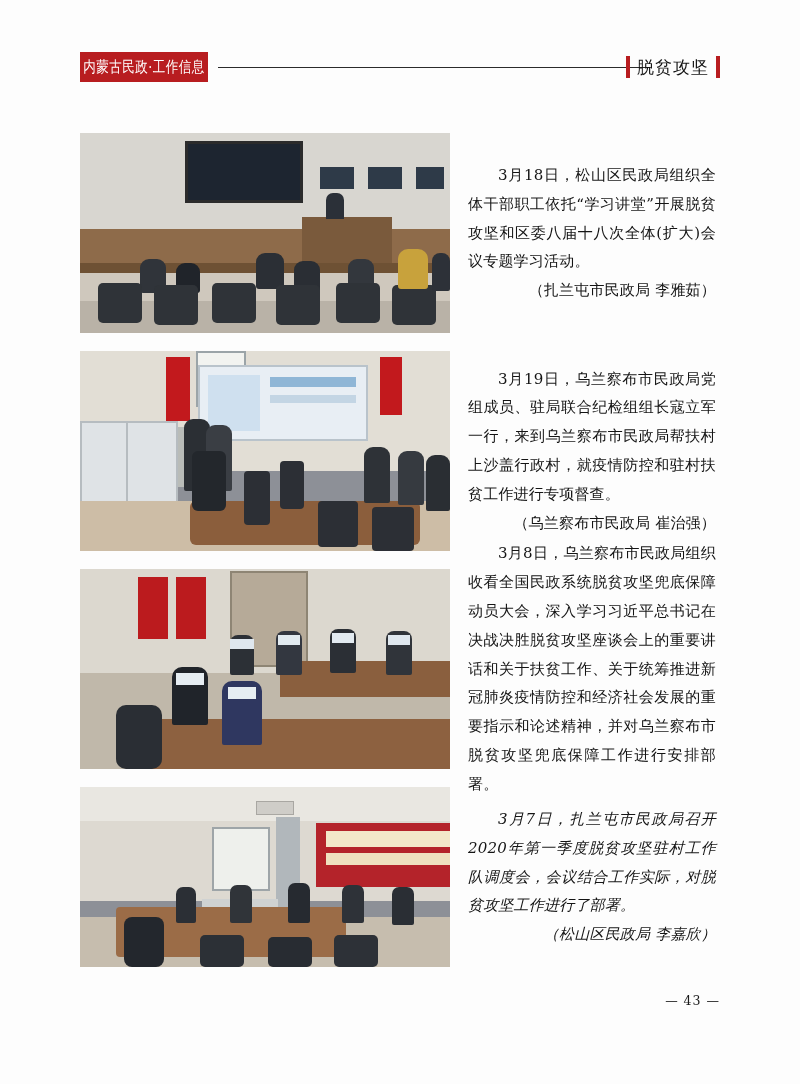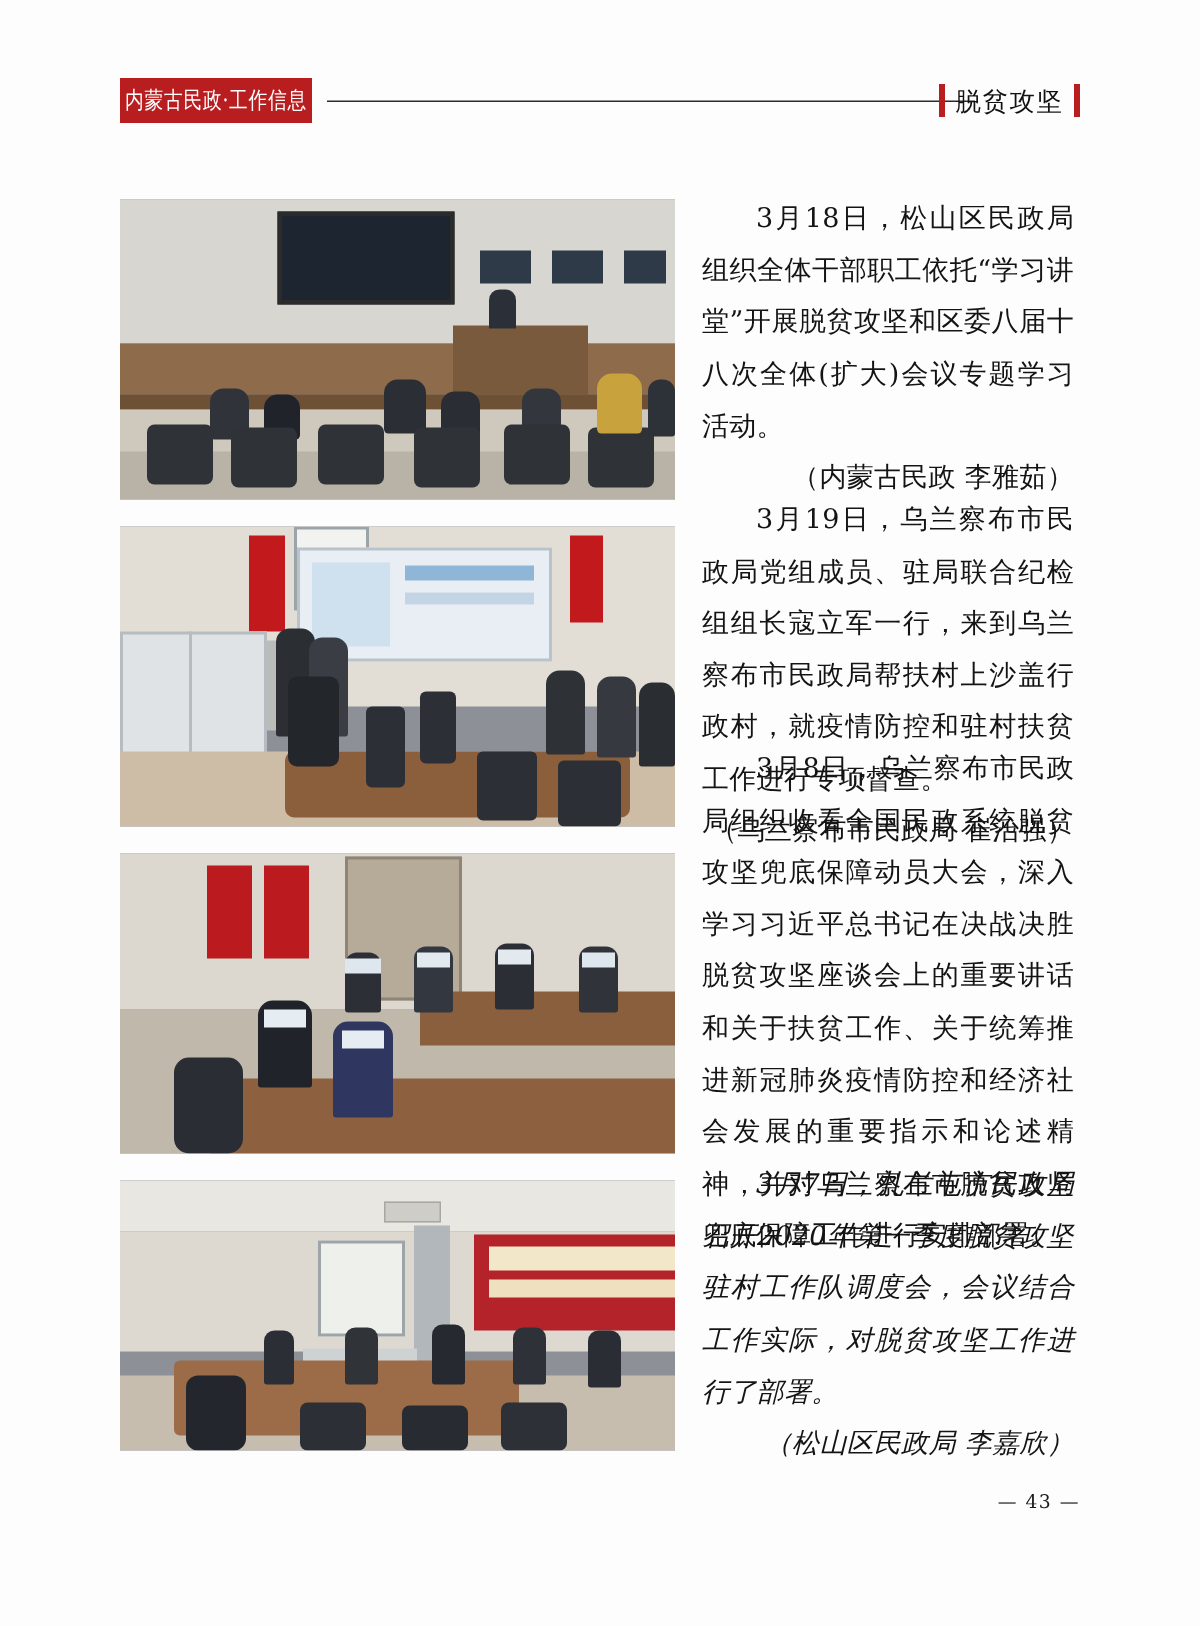--- a/index.html
+++ b/index.html
@@ -78,21 +78,21 @@
   }
   .entry .photo {
     position: relative;
     flex: 0 0 370px;
     overflow: hidden;
     background: #8d9097;
   }
   .entry .caption {
     flex: 1 1 auto;
     padding: 0 4px 0 18px;
-    font-size: 18px;
+    font-size: 15px;
     line-height: 1.92;
     color: #141414;
     text-align: justify;
     letter-spacing: 0.2px;
   }
   .caption p { margin: 0; text-indent: 2em; }
   .caption p.src { text-align: right; text-indent: 0; }
   .cap-mid { display: flex; flex-direction: column; justify-content: center; height: 100%; }
 
   #entry1 { top: 133px; height: 200px; }
@@ -213,21 +213,21 @@
         <div class="r chair" style="left:196px;top:152px;"></div>
         <div class="r chair" style="left:256px;top:150px;"></div>
         <div class="r chair" style="left:312px;top:152px;"></div>
         <div class="r person" style="left:318px;top:116px;width:30px;height:40px;background:#c8a23c;border-radius:10px 10px 3px 3px;"></div>
         <div class="r person" style="left:352px;top:120px;width:18px;height:38px;background:#2d3138;border-radius:8px 8px 2px 2px;"></div>
       </div>
     </div>
     <div class="caption">
       <div class="cap-mid">
         <p>3月18日，松山区民政局组织全体干部职工依托“学习讲堂”开展脱贫攻坚和区委八届十八次全体(扩大)会议专题学习活动。</p>
-        <p class="src">（内蒙古民政  李雅茹）</p>
+        <p class="src">（扎兰屯市民政局  李雅茹）</p>
       </div>
     </div>
   </div>
 
   <div class="entry" id="entry2">
     <div class="photo p2">
       <div class="scene">
         <div class="r wallbar"></div>
         <div class="r win"></div>
         <div class="r redban"></div>

